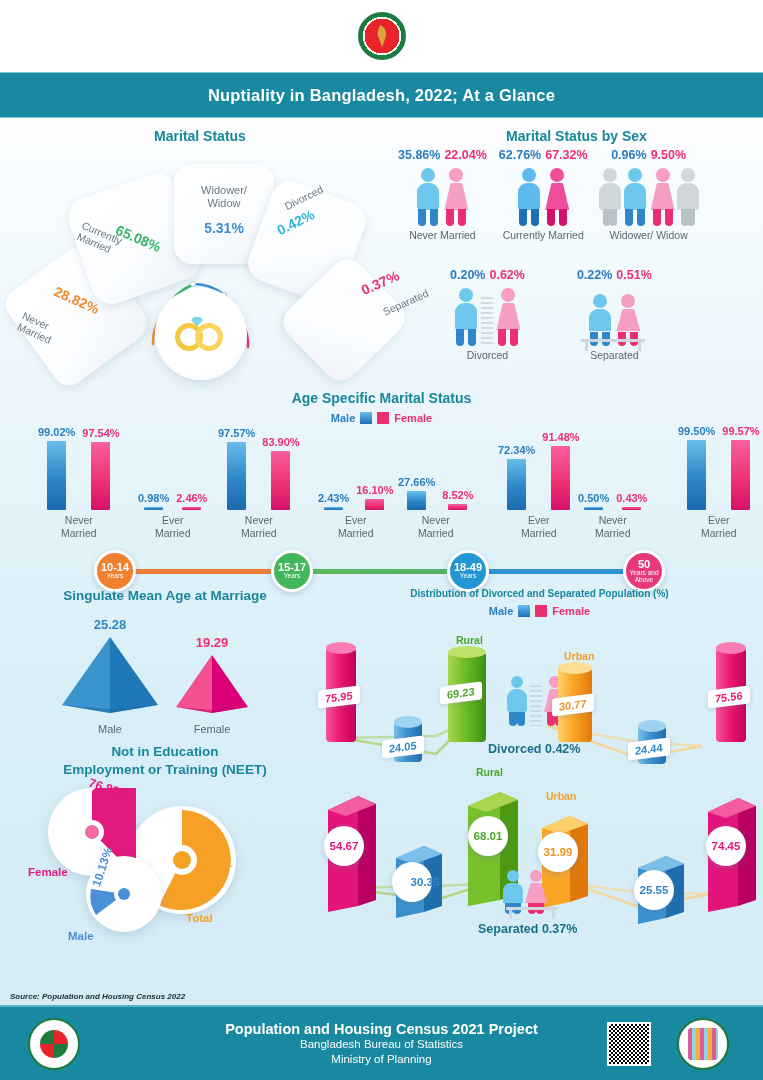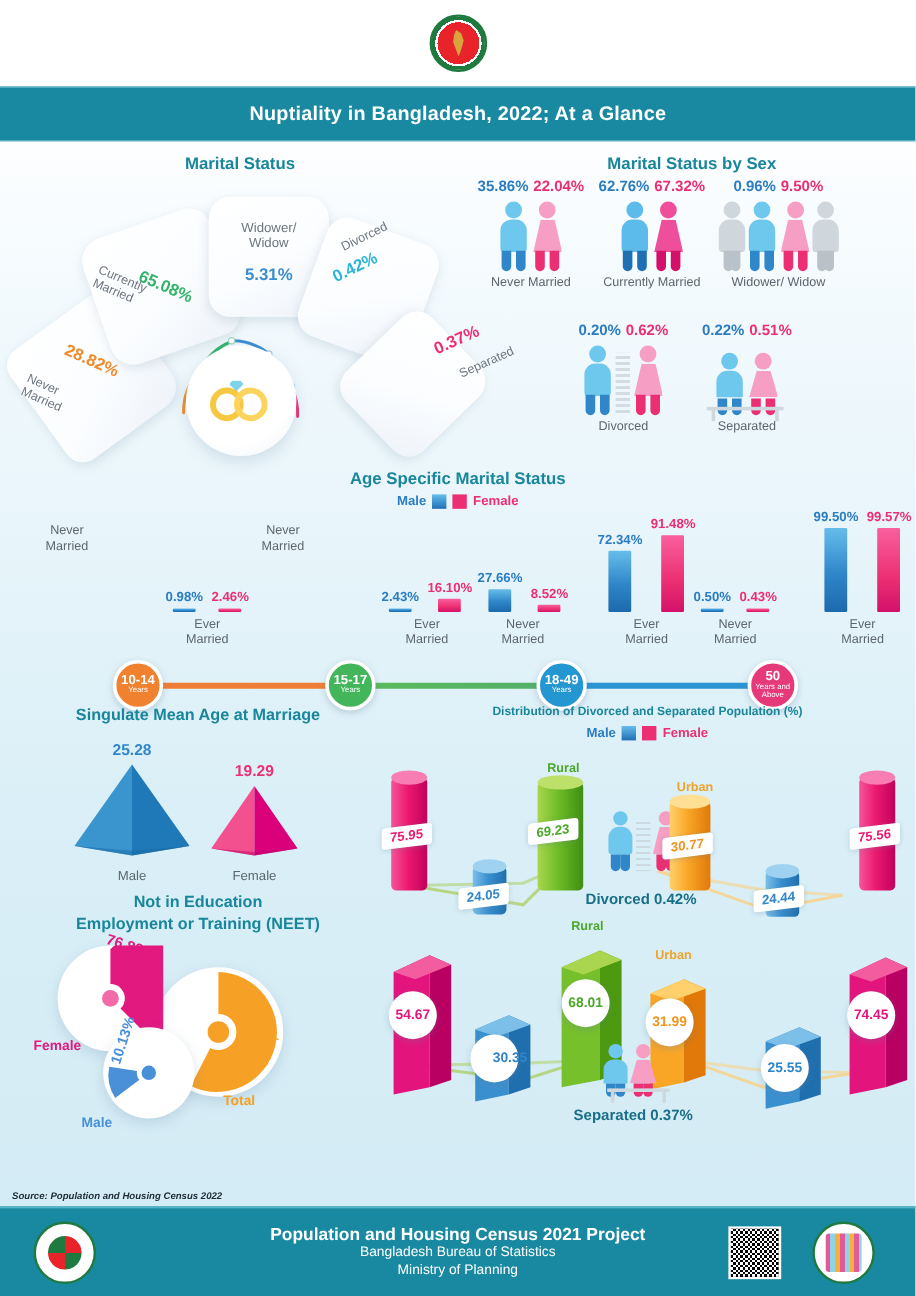--- a/index.html
+++ b/index.html
@@ -313,21 +313,21 @@
                 <div class="head"></div>
                 <div class="body"></div>
                 <div class="leg l"></div>
                 <div class="leg r"></div>
               </div>
           </div>
           <div class="sx-cap">Widower/ Widow</div>
         </div>
       </div>
 
-      <div class="sx-row" style="left:60px; top:150px; gap:28px;margin-left:32px;">
+      <div class="sx-row" style="left:60px; top:150px; gap:52px;">
         <div class="sx-group">
           <div class="sx-vals">
             <span class="m">0.20%</span>
             <span class="f">0.62%</span>
           </div>
           <div class="sx-icons">
             <div class="fig male">
                 <div class="head"></div>
                 <div class="body"></div>
                 <div class="leg l"></div>
@@ -376,20 +376,30 @@
       <div class="sec-title">Age Specific Marital Status</div>
       <div class="legend">
         <span class="lm">Male</span>
         <span class="sw m"></span>
         <span class="sw f"></span>
         <span class="lf">Female</span>
       </div>
 
       <div class="agegrp" style="left:38px;">
         <div class="pairwrap" style="left:0;">
+          <div class="bars">
+            <div class="bcol">
+                <div class="bval m">99.02%</div>
+                <div class="bar m" style="height: 69.314px;"></div>
+              </div>
+            <div class="bcol">
+                <div class="bval f">97.54%</div>
+                <div class="bar f" style="height: 68.278px;"></div>
+              </div>
+          </div>
           <div class="bcap">
             <span>Never</span><br><span>Married</span>
           </div>
         </div>
         <div class="pairwrap" style="left:100px;">
           <div class="bars">
             <div class="bcol">
                 <div class="bval m">0.98%</div>
                 <div class="bar m" style="height: 3px;"></div>
               </div>
@@ -399,20 +409,30 @@
               </div>
           </div>
           <div class="bcap">
             <span>Ever</span><br><span>Married</span>
           </div>
         </div>
       </div>
 
       <div class="agegrp" style="left:218px;">
         <div class="pairwrap" style="left:0;">
+          <div class="bars">
+            <div class="bcol">
+                <div class="bval m">97.57%</div>
+                <div class="bar m" style="height: 68.299px;"></div>
+              </div>
+            <div class="bcol">
+                <div class="bval f">83.90%</div>
+                <div class="bar f" style="height: 58.73px;"></div>
+              </div>
+          </div>
           <div class="bcap">
             <span>Never</span><br><span>Married</span>
           </div>
         </div>
         <div class="pairwrap" style="left:100px;">
           <div class="bars">
             <div class="bcol">
                 <div class="bval m">2.43%</div>
                 <div class="bar m" style="height: 3px;"></div>
               </div>

